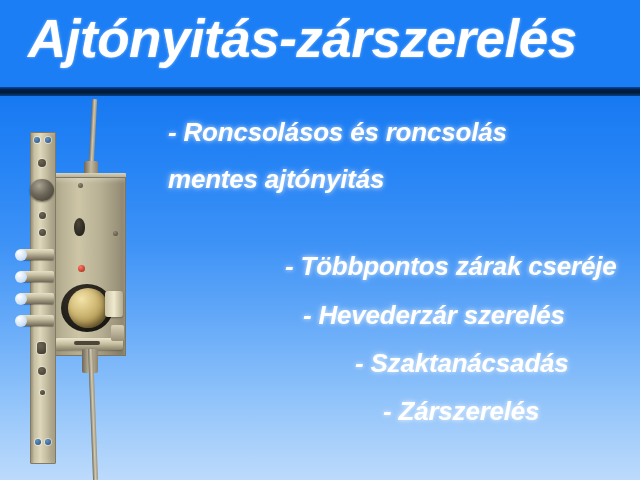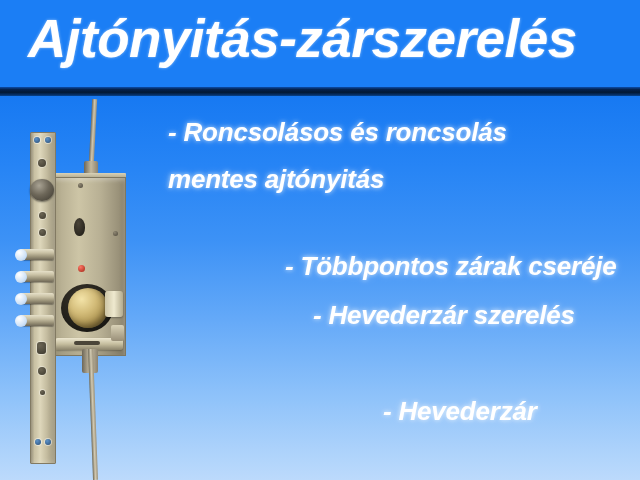--- a/index.html
+++ b/index.html
@@ -60,21 +60,21 @@
     font-style:italic;
     color:#ffffff;
     white-space:nowrap;
     letter-spacing:-0.2px;
     text-shadow:0 0 4px rgba(255,255,255,.65),0 0 9px rgba(255,255,255,.3);
   }
   .svc.l0{ left:168px; top:117px; }
   .svc.l1{ left:168px; top:164px; }
   .svc.l2{ left:226px; top:203px; }
   .svc.l3{ left:252px; top:251px;margin-left:33px; }
-  .svc.l4{ left:313px; top:300px; }
+  .svc.l4{ left:303px; top:300px; }
   .svc.l5{ left:355px; top:348px; }
   .svc.l6{ left:383px; top:396px; }
 
   
   #lock-photo{
     position:absolute;
     left:12px; top:99px;
     width:160px; height:381px;
   }
 
@@ -287,15 +287,16 @@
     <div class="fp-screw-blue" style="left:33px;top:340px;"></div>
 
     <div class="rod-bottom-clip"></div>
     <div class="rod-bottom"></div>
   </div>
 
   <div class="svc l0">- Roncsolásos és roncsolás</div>
   <div class="svc l1">mentes ajtónyitás</div>
   <div class="svc l3">- Többpontos zárak cseréje</div>
   <div class="svc l4">- Hevederzár szerelés</div>
-  <div class="svc l6">- Hevederzár</div>
+  <div class="svc l5">- Szaktanácsadás</div>
+  <div class="svc l6">- Zárszerelés</div>
 
 </div>
 
 </body></html>

